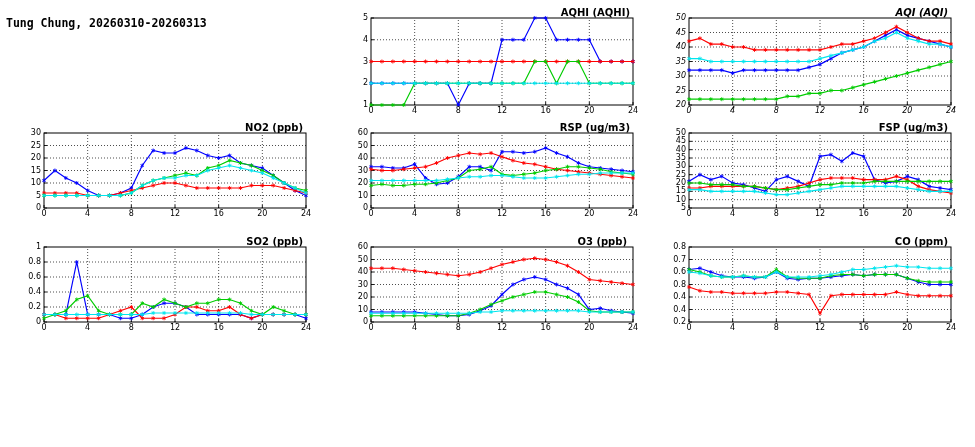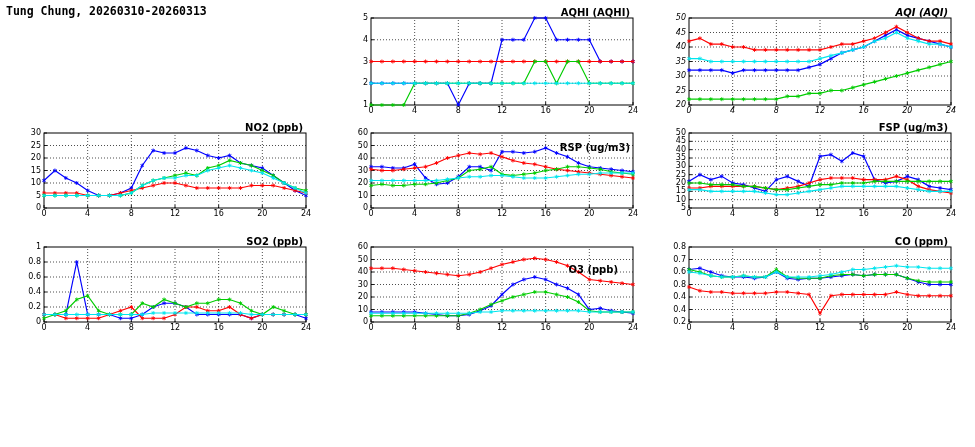--- a/index.html
+++ b/index.html
@@ -1,18 +1,18 @@
 <!DOCTYPE html>
 <html><head>
 <meta charset="utf-8">
 <style>
   html,body{margin:0;padding:0;background:#ffffff;}
   body{width:975px;height:447px;font-family:"DejaVu Sans",sans-serif;color:#000;}
   #root{position:relative;width:975px;height:447px;overflow:hidden;}
-  .title{position:absolute;left:6px;top:4px;font-family:"DejaVu Sans Mono",monospace;font-size:11.5px;font-weight:bold;color:#000;letter-spacing:0px;}
+  .title{position:absolute;left:6px;top:16px;font-family:"DejaVu Sans Mono",monospace;font-size:11.5px;font-weight:bold;color:#000;letter-spacing:0px;}
   .panel{position:absolute;}
   .plabel{position:absolute;font-family:"DejaVu Sans",sans-serif;font-size:10px;font-weight:bold;text-align:right;}
   .ticklabel{position:absolute;font-family:"DejaVu Sans",sans-serif;font-size:8px;color:#000;text-align:center;width:20px;}
   .ylabel{position:absolute;font-family:"DejaVu Sans",sans-serif;font-size:8px;color:#000;text-align:right;width:22px;}
   svg{display:block;}
 </style>
 </head>
 <body>
 
 <div id="root">
@@ -621,21 +621,21 @@
             <path d="M211.58,49.75L211.58,45.75 M209.85,48.75L213.32,46.75 M209.85,46.75L213.32,48.75" stroke="#00e5ee" stroke-width="0.9" fill="none"></path>
             <path d="M222.50,48.50L222.50,44.50 M220.77,47.50L224.23,45.50 M220.77,45.50L224.23,47.50" stroke="#00e5ee" stroke-width="0.9" fill="none"></path>
             <path d="M233.42,47.25L233.42,43.25 M231.68,46.25L235.15,44.25 M231.68,44.25L235.15,46.25" stroke="#00e5ee" stroke-width="0.9" fill="none"></path>
             <path d="M244.33,47.25L244.33,43.25 M242.60,46.25L246.07,44.25 M242.60,44.25L246.07,46.25" stroke="#00e5ee" stroke-width="0.9" fill="none"></path>
             <path d="M255.25,46.00L255.25,42.00 M253.52,45.00L256.98,43.00 M253.52,43.00L256.98,45.00" stroke="#00e5ee" stroke-width="0.9" fill="none"></path>
             <path d="M266.17,46.00L266.17,42.00 M264.43,45.00L267.90,43.00 M264.43,43.00L267.90,45.00" stroke="#00e5ee" stroke-width="0.9" fill="none"></path>
             <path d="M277.08,46.00L277.08,42.00 M275.35,45.00L278.82,43.00 M275.35,43.00L278.82,45.00" stroke="#00e5ee" stroke-width="0.9" fill="none"></path>
             <path d="M288.00,46.00L288.00,42.00 M286.27,45.00L289.73,43.00 M286.27,43.00L289.73,45.00" stroke="#00e5ee" stroke-width="0.9" fill="none"></path>
           </g>
         </svg>
-        <div class="plabel" style="right: 7px; top: -7px; width: 140px; margin-top: 20px;">RSP (ug/m3)</div>
+        <div class="plabel" style="right: 7px; top: -7px; width: 140px;">RSP (ug/m3)</div>
         <div class="ticklabel" style="left: 16px; top: 80px;">0</div>
         <div class="ticklabel" style="left: 59.6667px; top: 80px;">4</div>
         <div class="ticklabel" style="left: 103.333px; top: 80px;">8</div>
         <div class="ticklabel" style="left: 147px; top: 80px;">12</div>
         <div class="ticklabel" style="left: 190.667px; top: 80px;">16</div>
         <div class="ticklabel" style="left: 234.333px; top: 80px;">20</div>
         <div class="ticklabel" style="left: 278px; top: 80px;">24</div>
         <div class="ylabel" style="left: 1px; top: 74px;">0</div>
         <div class="ylabel" style="left: 1px; top: 61.5px;">10</div>
         <div class="ylabel" style="left: 1px; top: 49px;">20</div>
@@ -1101,21 +1101,21 @@
             <path d="M211.58,69.75L211.58,65.75 M209.85,68.75L213.32,66.75 M209.85,66.75L213.32,68.75" stroke="#00e5ee" stroke-width="0.9" fill="none"></path>
             <path d="M222.50,69.75L222.50,65.75 M220.77,68.75L224.23,66.75 M220.77,66.75L224.23,68.75" stroke="#00e5ee" stroke-width="0.9" fill="none"></path>
             <path d="M233.42,69.75L233.42,65.75 M231.68,68.75L235.15,66.75 M231.68,66.75L235.15,68.75" stroke="#00e5ee" stroke-width="0.9" fill="none"></path>
             <path d="M244.33,71.00L244.33,67.00 M242.60,70.00L246.07,68.00 M242.60,68.00L246.07,70.00" stroke="#00e5ee" stroke-width="0.9" fill="none"></path>
             <path d="M255.25,71.00L255.25,67.00 M253.52,70.00L256.98,68.00 M253.52,68.00L256.98,70.00" stroke="#00e5ee" stroke-width="0.9" fill="none"></path>
             <path d="M266.17,71.00L266.17,67.00 M264.43,70.00L267.90,68.00 M264.43,68.00L267.90,70.00" stroke="#00e5ee" stroke-width="0.9" fill="none"></path>
             <path d="M277.08,71.00L277.08,67.00 M275.35,70.00L278.82,68.00 M275.35,68.00L278.82,70.00" stroke="#00e5ee" stroke-width="0.9" fill="none"></path>
             <path d="M288.00,71.00L288.00,67.00 M286.27,70.00L289.73,68.00 M286.27,68.00L289.73,70.00" stroke="#00e5ee" stroke-width="0.9" fill="none"></path>
           </g>
         </svg>
-        <div class="plabel" style="right: 19px; top: -7px; width: 140px; margin-top: 28px;">O3 (ppb)</div>
+        <div class="plabel" style="right: 10px; top: -7px; width: 140px;">O3 (ppb)</div>
         <div class="ticklabel" style="left: 16px; top: 80px;">0</div>
         <div class="ticklabel" style="left: 59.6667px; top: 80px;">4</div>
         <div class="ticklabel" style="left: 103.333px; top: 80px;">8</div>
         <div class="ticklabel" style="left: 147px; top: 80px;">12</div>
         <div class="ticklabel" style="left: 190.667px; top: 80px;">16</div>
         <div class="ticklabel" style="left: 234.333px; top: 80px;">20</div>
         <div class="ticklabel" style="left: 278px; top: 80px;">24</div>
         <div class="ylabel" style="left: 1px; top: 74px;">0</div>
         <div class="ylabel" style="left: 1px; top: 61.5px;">10</div>
         <div class="ylabel" style="left: 1px; top: 49px;">20</div>

